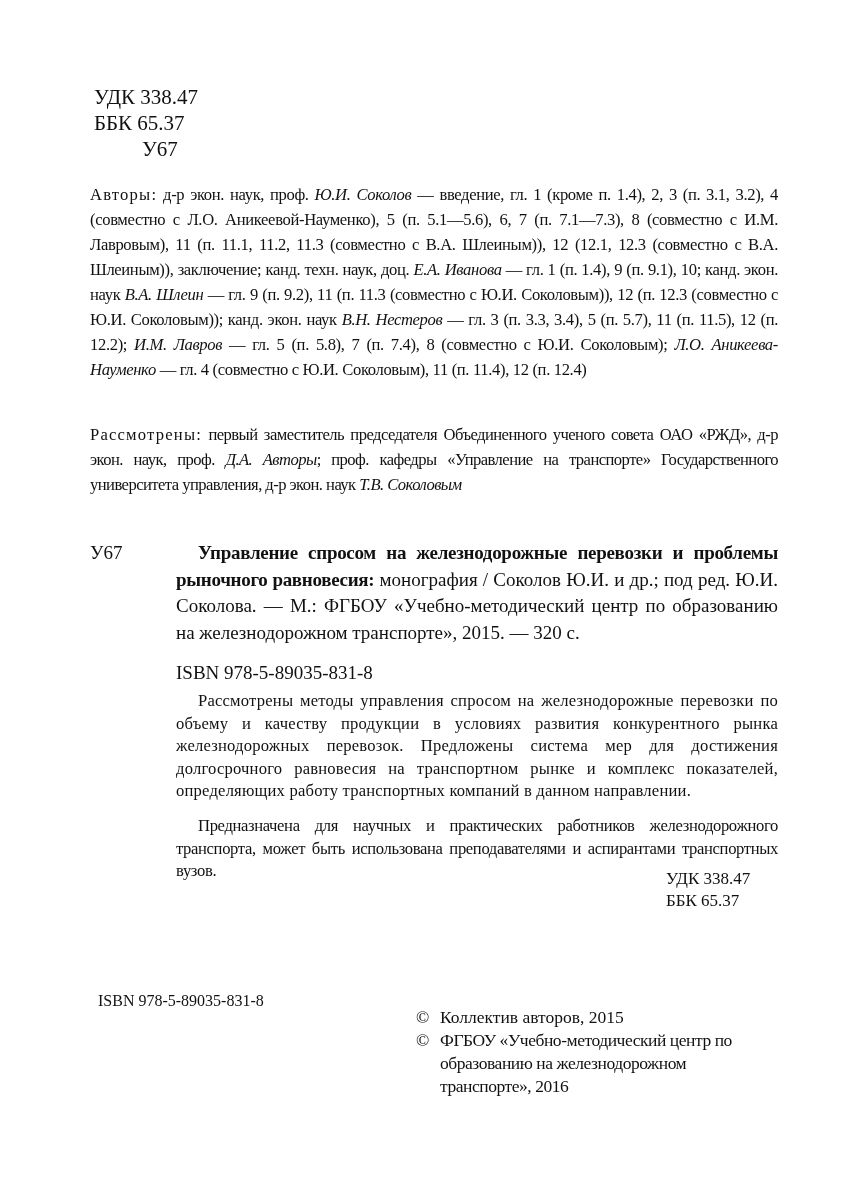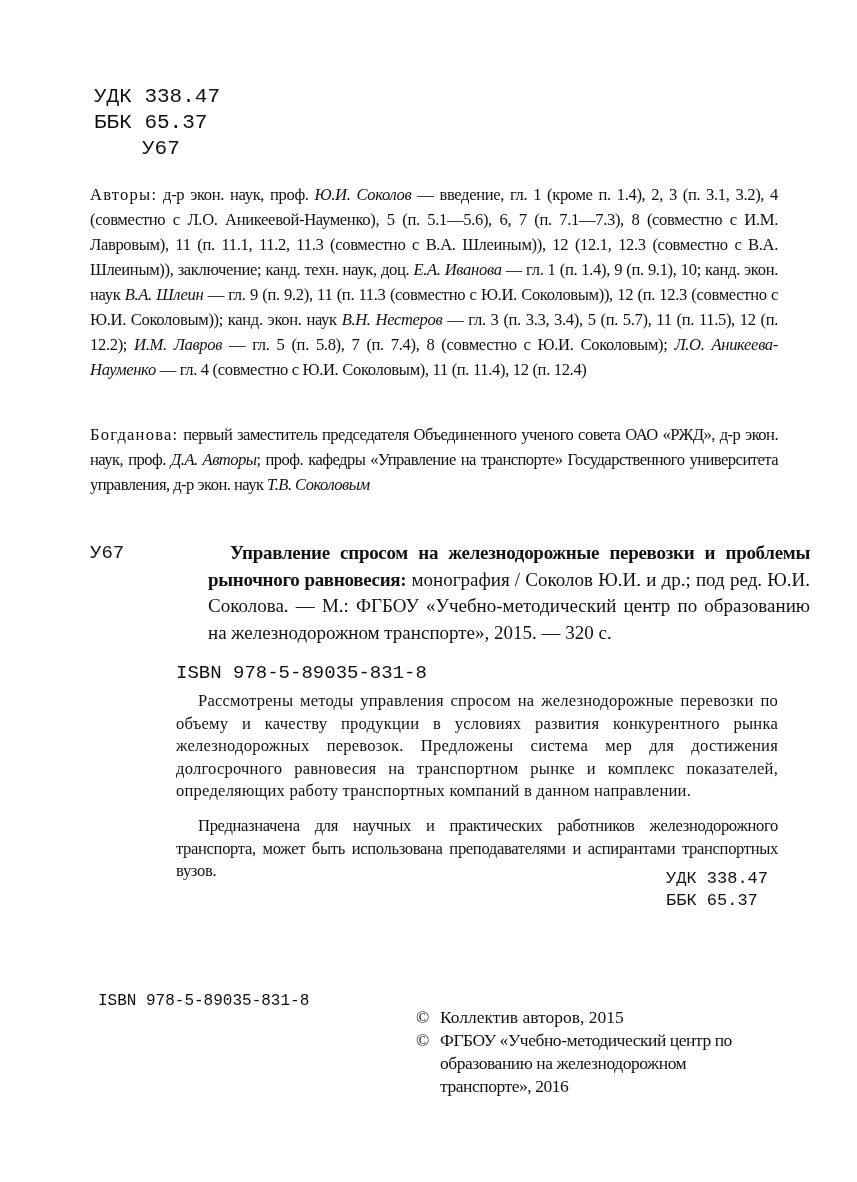--- a/index.html
+++ b/index.html
@@ -1,38 +1,38 @@
 <!DOCTYPE html>
 <html><head>
   <meta charset="utf-8">
   <style>
     html, body { margin: 0; padding: 0; background: #ffffff; }
     body {
       width: 857px; height: 1182px; position: relative; overflow: hidden;
       font-family: "Liberation Serif", "DejaVu Serif", serif;
       color: #111111;
     }
-    .abs { position: absolute; font-family: Liberation Mono, monospace; }
+    .abs { position: absolute; }
     .codes { left: 94px; top: 84px; font-size: 21px; line-height: 26px; }
     .codes .u67 { padding-left: 48px; }
 
     .para {
       position: absolute; left: 90px; width: 688px;
       font-size: 16.6px; line-height: 25px; text-align: justify;
       letter-spacing: -0.35px;
     }
     .para .lead { letter-spacing: 1.2px; }
     .para i { font-style: italic; }
     .authors { top: 182px; }
     .reviewers { top: 422px; letter-spacing: -0.55px; }
 
     .entry-code { left: 90px; top: 540px; font-size: 19px; line-height: 26px; }
     .entry {
       position: absolute; left: 176px; width: 602px; top: 540px;
-      font-size: 19px; line-height: 26.5px; text-align: justify; text-indent: 0; margin-left: 32px;
+      font-size: 19px; line-height: 26.5px; text-align: justify; text-indent: 0;
     }
     .entry b { font-weight: bold; letter-spacing: -0.3px; }
     .isbn1 { left: 176px; top: 662px; font-size: 19px; }
 
     .abstract {
       position: absolute; left: 176px; width: 602px;
       font-size: 16.6px; line-height: 22.5px; text-align: justify;
     }
     .abstract p { margin: 0; text-indent: 0; }
     .abs1 { top: 690px; letter-spacing: 0.2px; }
@@ -56,21 +56,21 @@
   <div>УДК 338.47</div>
   <div>ББК 65.37</div>
   <div class="u67">У67</div>
 </div>
 
 <div class="para authors">
   <span class="lead">Авторы:</span><span id="authors-body"><span> д-р экон. наук, проф. </span><i>Ю.И. Соколов</i><span> — введение, гл. 1 (кроме п. 1.4), 2, 3 (п. 3.1, 3.2), 4 (совместно с Л.О. Аникеевой-Науменко), 5 (п. 5.1—5.6), 6, 7 (п. 7.1—7.3), 8 (совместно с И.М. Лавровым), 11 (п. 11.1, 11.2, 11.3 (совместно с В.А. Шлеиным)), 12 (12.1, 12.3 (совместно с В.А. Шлеиным)), заключение; канд. техн. наук, доц. </span><i>Е.А. Иванова</i><span> — гл. 1 (п. 1.4), 9 (п. 9.1), 10; канд. экон. наук </span><i>В.А. Шлеин</i><span> — гл. 9 (п. 9.2), 11 (п. 11.3 (совместно с Ю.И. Соколовым)), 12 (п. 12.3 (совместно с Ю.И. Соколовым)); канд. экон. наук </span><i>В.Н. Нестеров</i><span> — гл. 3 (п. 3.3, 3.4), 5 (п. 5.7), 11 (п. 11.5), 12 (п. 12.2); </span><i>И.М. Лавров</i><span> — гл. 5 (п. 5.8), 7 (п. 7.4), 8 (совместно с Ю.И. Соколовым); </span><i>Л.О. Аникеева-Науменко</i><span> — гл. 4 (совместно с Ю.И. Соколовым), 11 (п. 11.4), 12 (п. 12.4)</span></span>
 </div>
 
 <div class="para reviewers">
-  <span class="lead">Богданова:</span><span id="reviewers-body"><span> первый заместитель председателя Объединенного ученого совета ОАО «РЖД», д-р экон. наук, проф. </span><i>Д.А. Авторы</i><span>; проф. кафедры «Управление на транспорте» Государственного университета управления, д-р экон. наук </span><i>Т.В. Соколовым</i></span>
+  <span class="lead">Рассмотрены:</span><span id="reviewers-body"><span> первый заместитель председателя Объединенного ученого совета ОАО «РЖД», д-р экон. наук, проф. </span><i>Д.А. Авторы</i><span>; проф. кафедры «Управление на транспорте» Государственного университета управления, д-р экон. наук </span><i>Т.В. Соколовым</i></span>
 </div>
 
 <div class="abs entry-code">У67</div>
 <div class="entry">
   <span style="padding-left:22px"></span><b>Управление спросом на железнодорожные перевозки и проблемы рыночного равновесия:</b><span> монография / Соколов Ю.И. и др.; под ред. Ю.И. Соколова. — М.: ФГБОУ «Учебно-методический центр по образованию на железнодорожном транспорте», 2015. — 320 с.</span>
 </div>
 <div class="abs isbn1">ISBN 978-5-89035-831-8</div>
 
 <div class="abstract abs1">
   <p style="text-indent:22px">Рассмотрены методы управления спросом на железнодорожные перевозки по объему и качеству продукции в условиях развития конкурентного рынка железнодорожных перевозок. Предложены система мер для достижения долгосрочного равновесия на транспортном рынке и комплекс показателей, определяющих работу транспортных компаний в данном направлении.</p>

